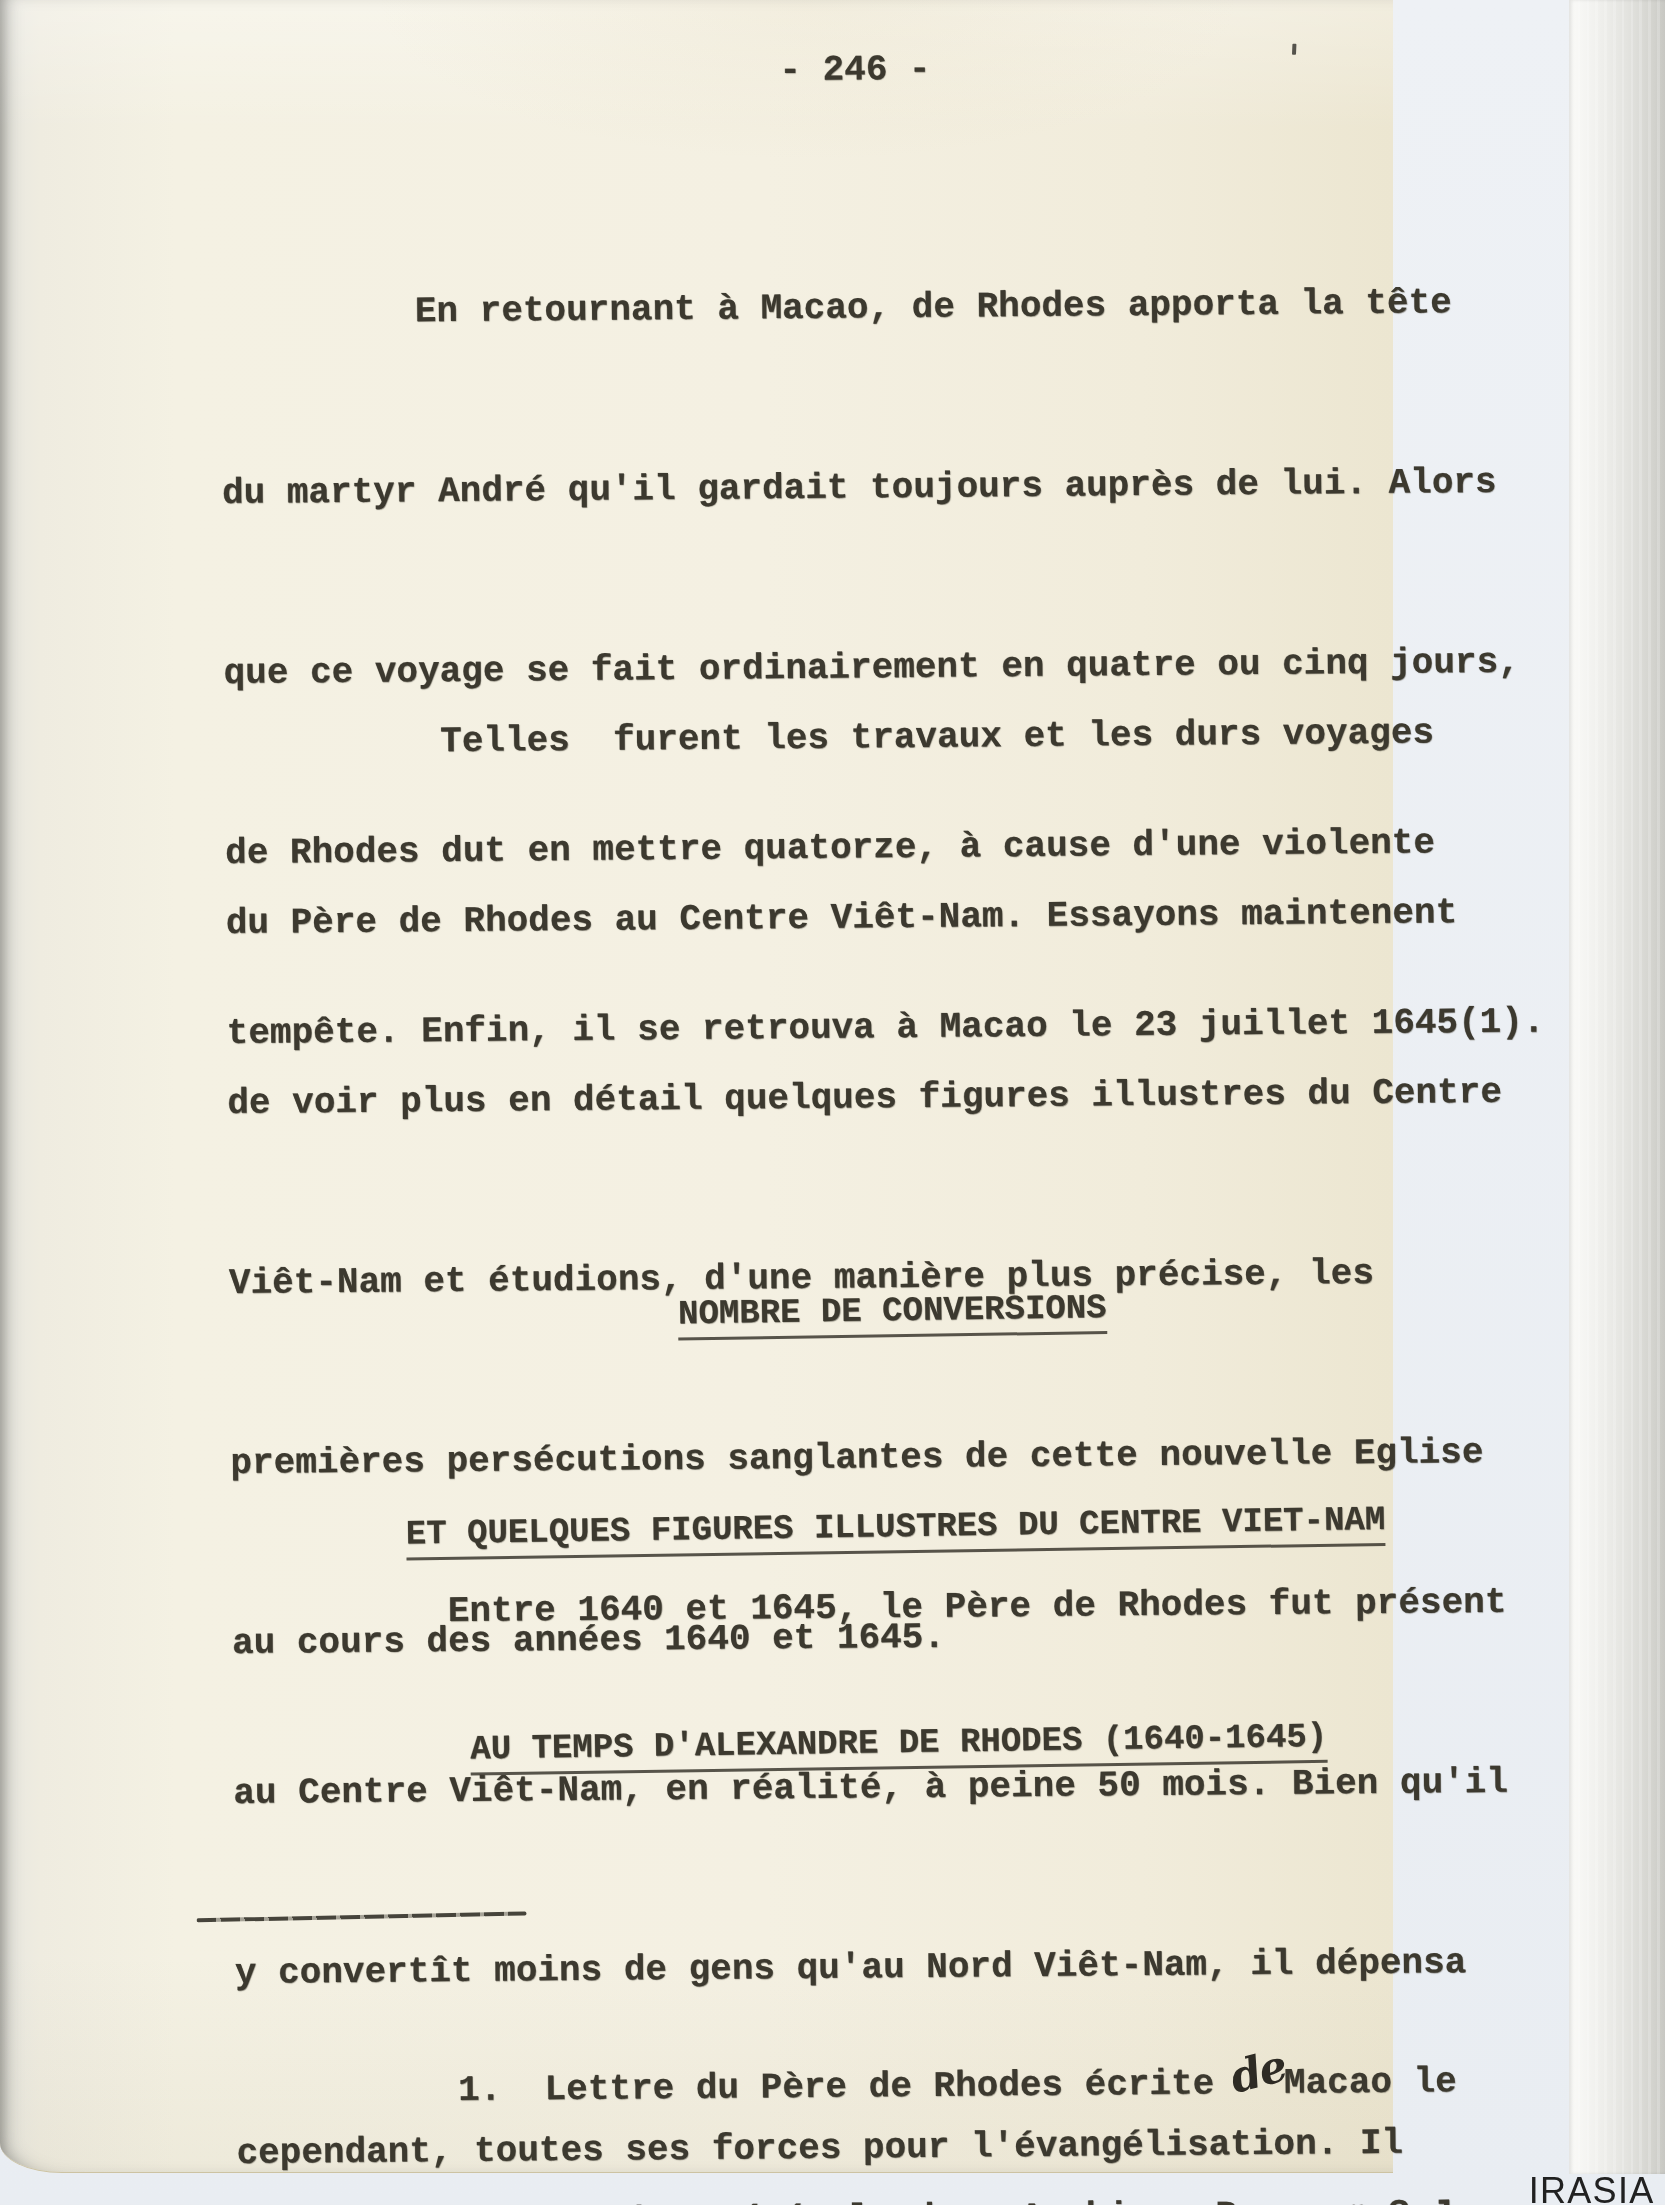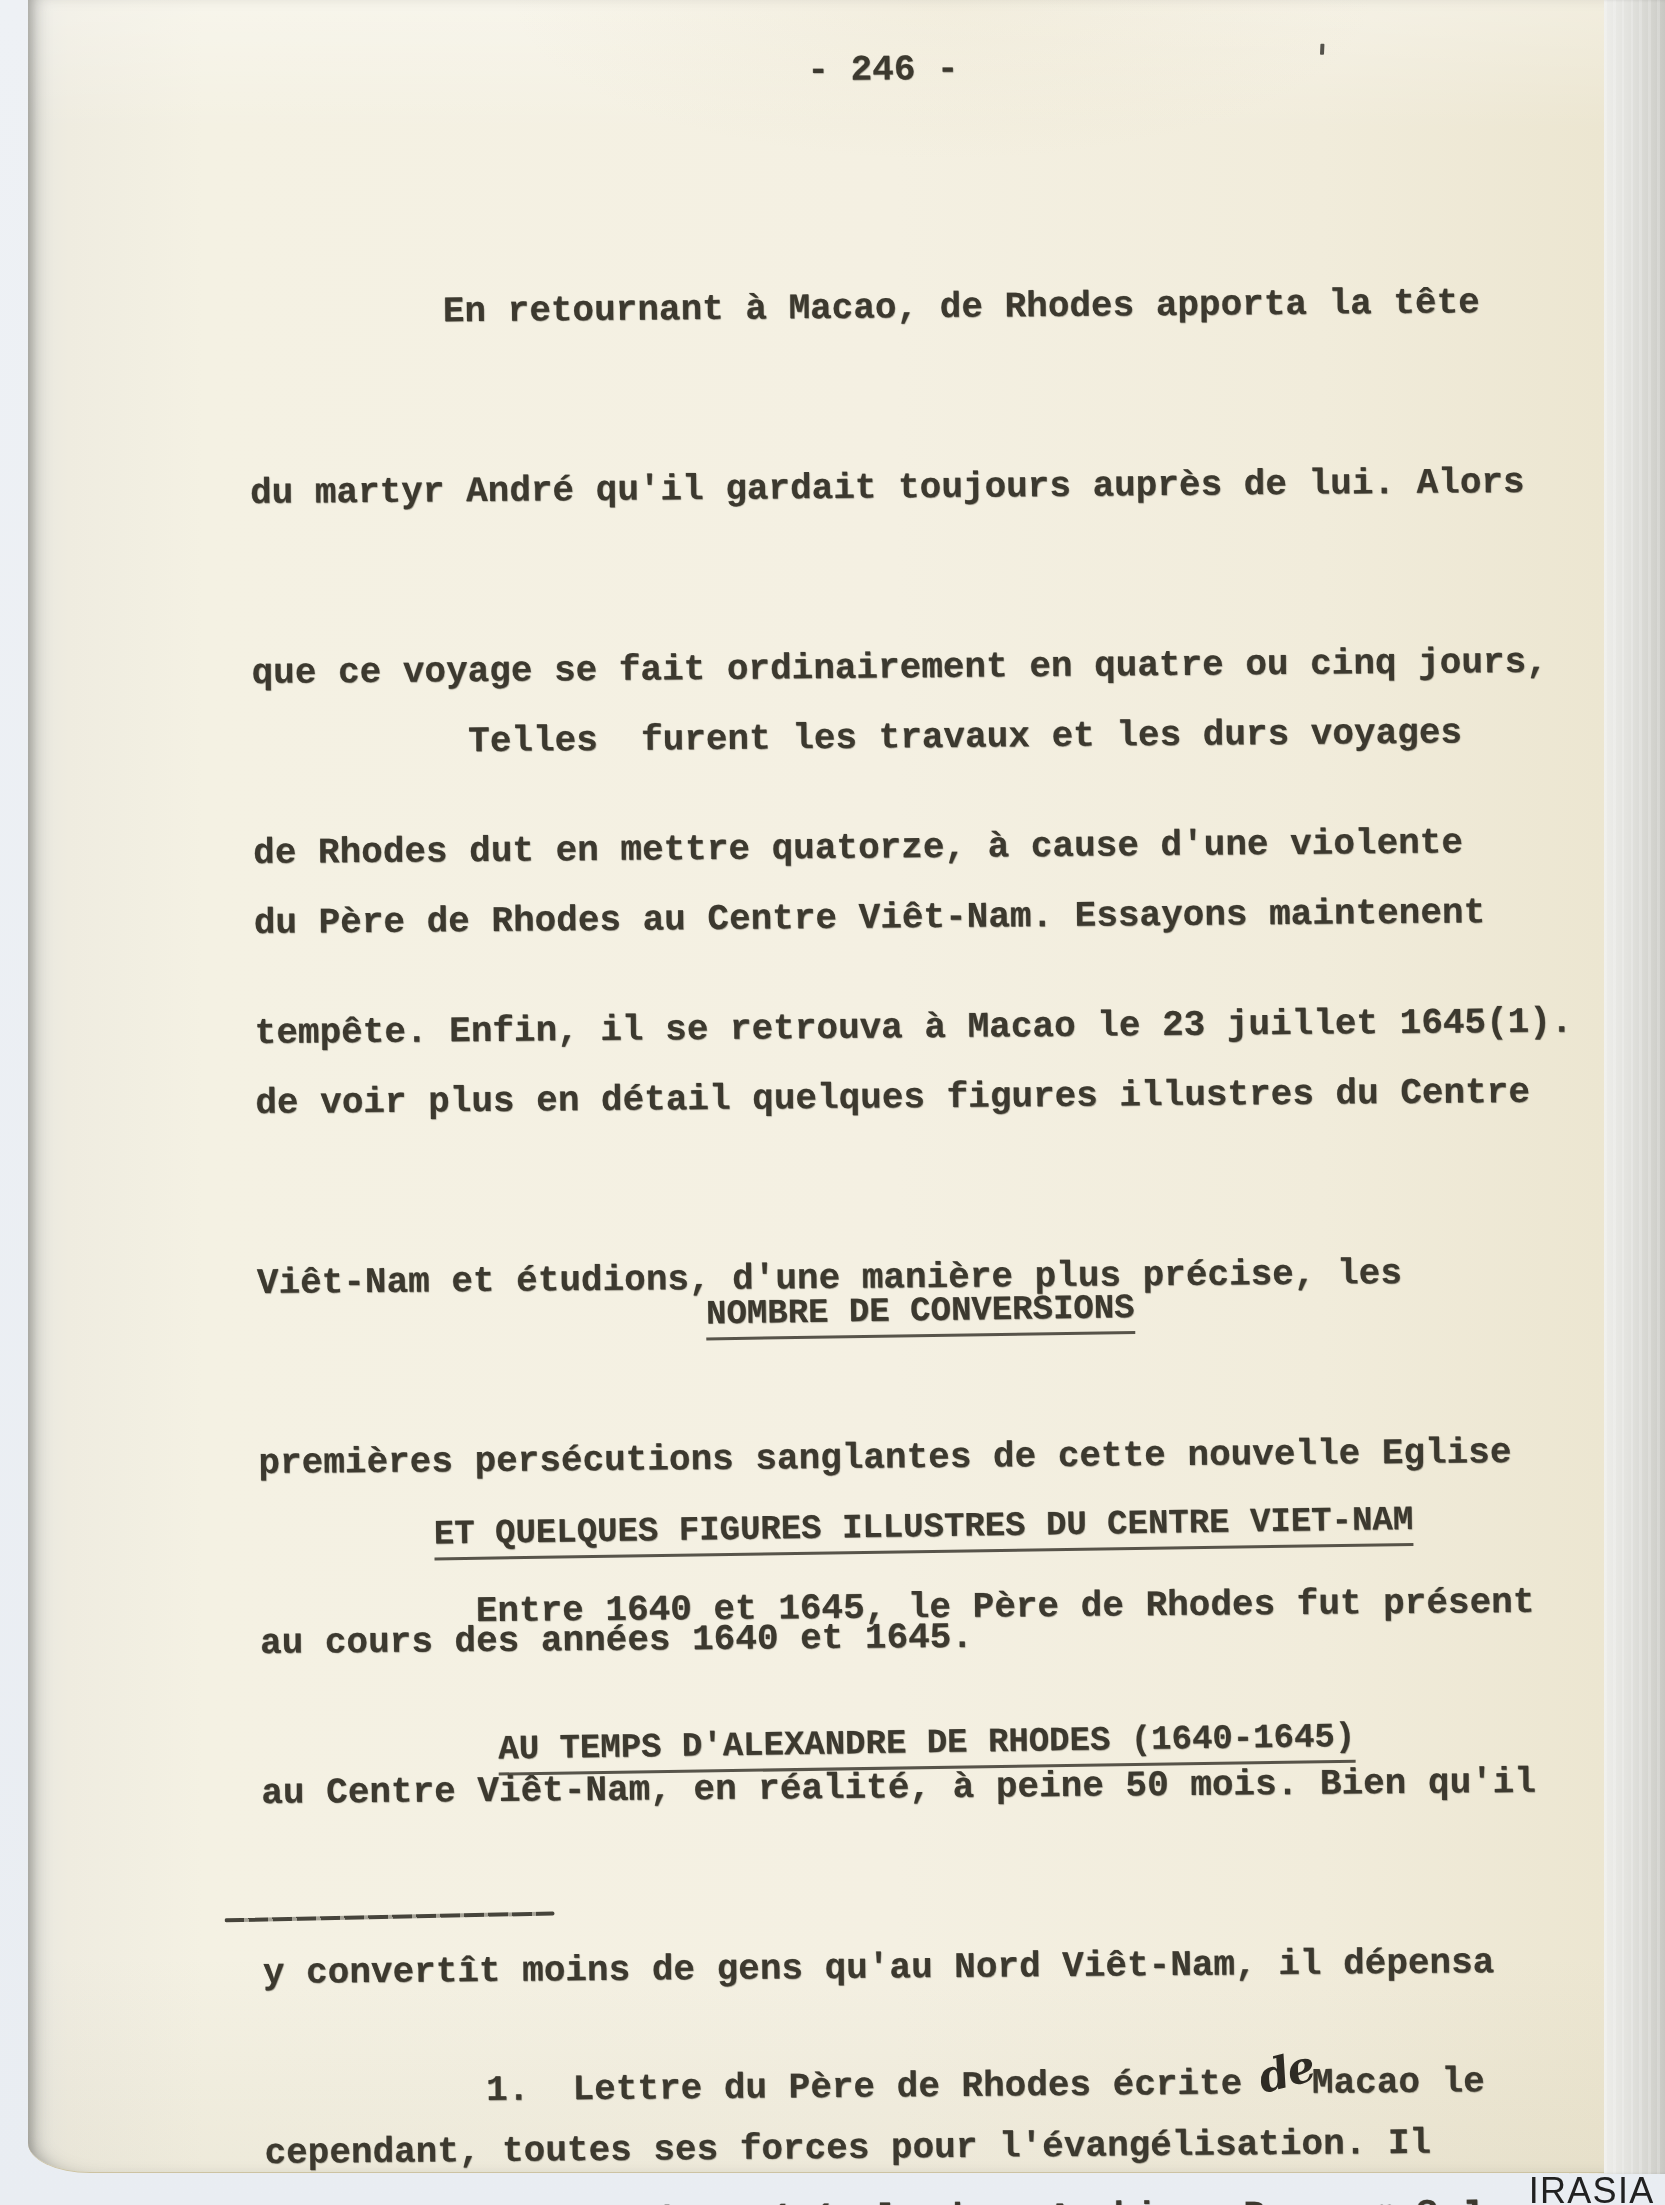--- a/index.html
+++ b/index.html
@@ -10,29 +10,28 @@
   
   .backing{
     position:absolute;left:1569px;top:0;width:97px;height:2174px;
     background:
       repeating-linear-gradient(90deg, rgba(255,255,255,.20) 0 2.6px, rgba(0,0,0,0) 2.6px 8.8px),
       linear-gradient(90deg,#fbfbf9 0%,#f0f0ed 30%,#e3e3df 60%,#d2d2cd 88%,#c6c6c1 100%);
     box-shadow: inset 2.6px 0 3.5px rgba(0,0,0,.10);
   }
   
   .sheet{
-    position:absolute;left:0;top:0;width:1576px;height:2172px;
+    position:absolute;left:0;top:0;width:1393px;height:2172px;
     background:
       radial-gradient(618px 229px at 58% 0%, rgba(214,199,152,.14), transparent 70%),
       linear-gradient(180deg, rgba(255,255,255,.30) 0%, rgba(255,255,255,0) 6%, rgba(0,0,0,0) 90%, rgba(150,140,105,.07) 100%),
       linear-gradient(90deg,#d9d8d2 0px,#e9e8e0 8.8px,#efece0 40px,#f4f1e3 176px,#f4f0e2 55%,#f1ecdb 82%,#ece6d1 100%);
     box-shadow: inset 14px 0 17.6px -10.6px rgba(70,70,64,.50);
     border-bottom:1.8px solid #cdc3a2;
     border-bottom-left-radius:62px 30px;
-    margin-left:28px;
   }
   .typed{
     position:absolute;left:0;top:0;width:100%;height:100%;
     font-family:"Liberation Mono","DejaVu Sans Mono",monospace;
     font-weight:bold;color:#3c392f;white-space:pre;
     text-shadow:0.5px 0.7px 0.9px rgba(60,56,45,.55), -0.4px -0.2px 0.6px rgba(60,56,45,.30);
     transform:rotate(-0.5deg);transform-origin:229px 1059px;
   }
   .pagenum{position:absolute;left:788px;top:55px;font-size:36px;}
   .para{position:absolute;font-size:36px;line-height:60px;}

